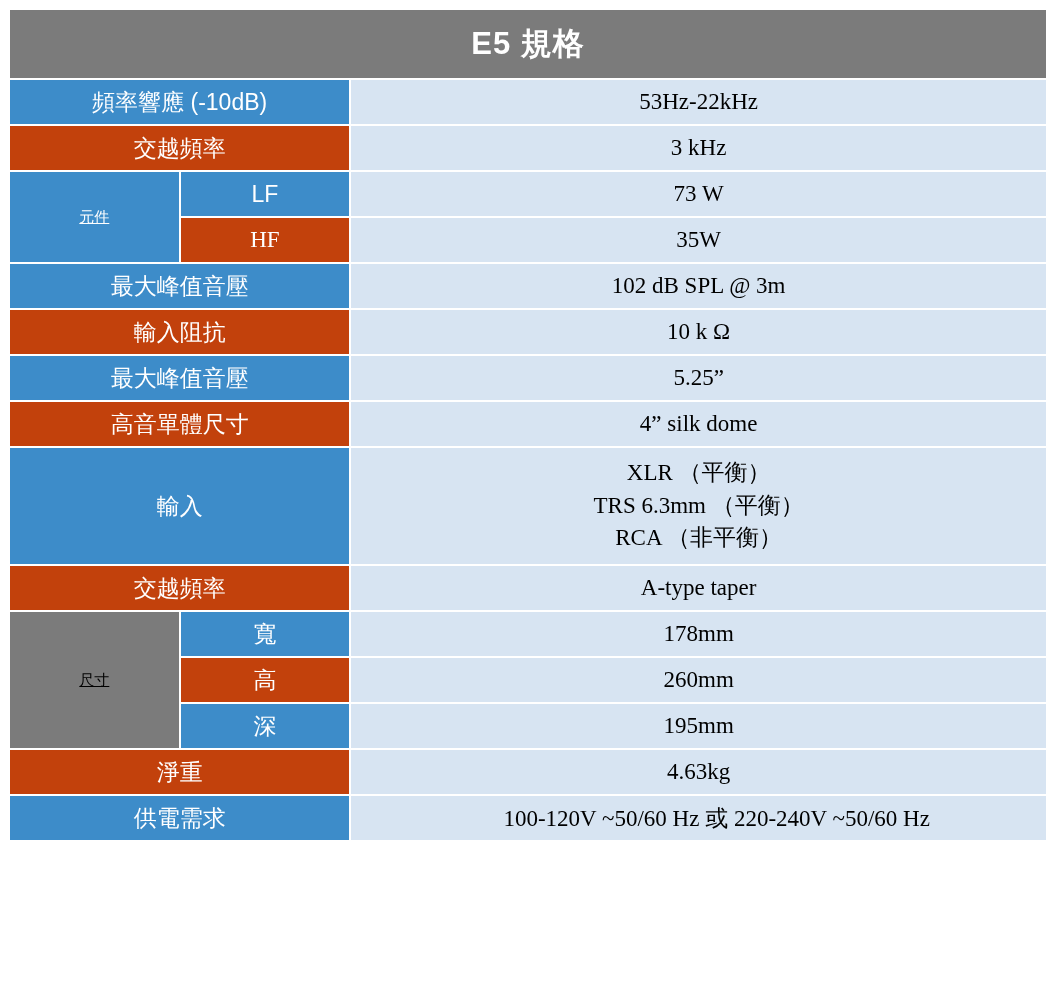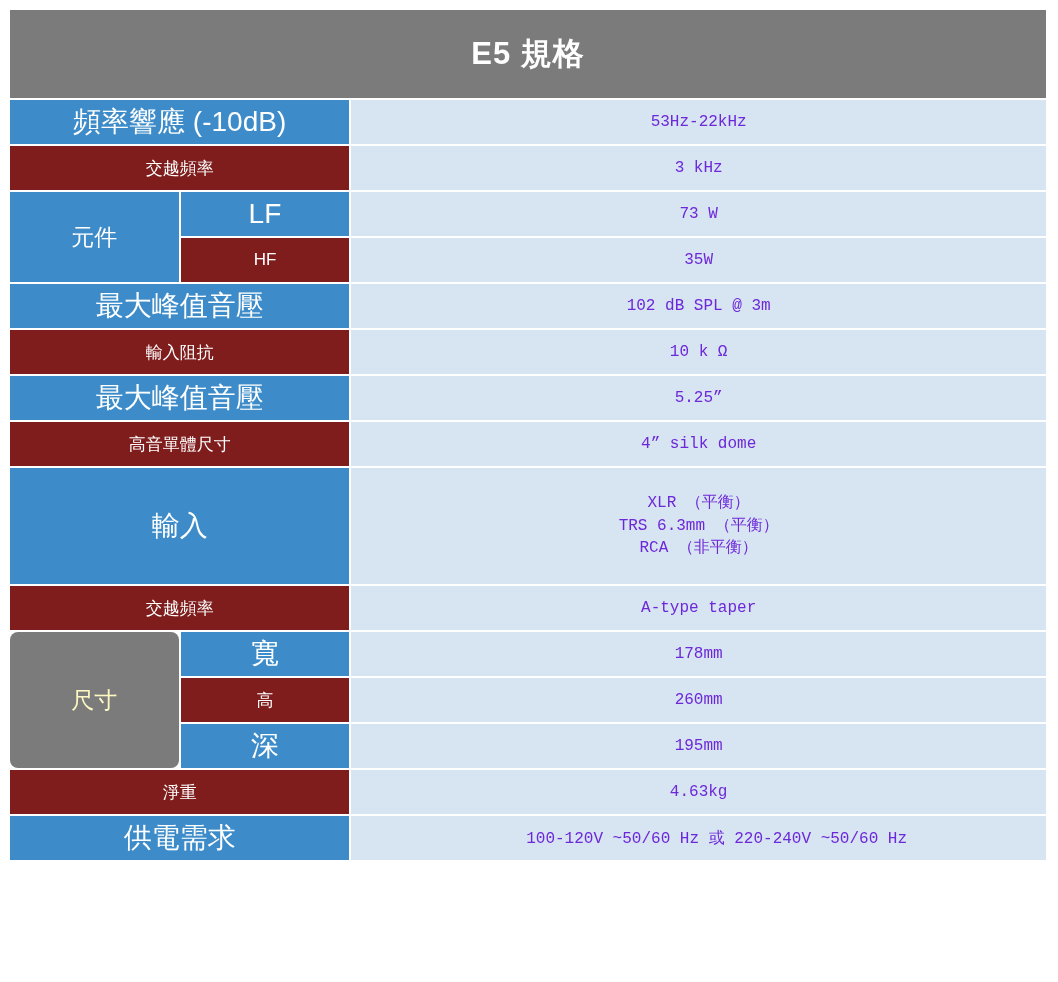--- a/index.html
+++ b/index.html
@@ -30,56 +30,56 @@
   }
   td {
     padding: 0;
     vertical-align: middle;
     text-align: center;
     box-sizing: border-box;
   }
   .title-cell {
     background: #7b7b7b;
     color: #ffffff;
-    height: 88px;
+    height: 68px;
     font-size: 31px;
     font-weight: bold;
     letter-spacing: 1px;
     font-family: "Liberation Sans", sans-serif;
   }
   .label-mid {
-    background: #7f1d1d;
+    background: #c2410c;
     color: #ffffff;
-    font-size: 17px;
+    font-size: 23px;
     height: 44px;
-    font-family: Liberation Sans, sans-serif;
+    font-family: Liberation Serif, serif;
   }
   .label-light {
     background: #3d8cc9;
     color: #ffffff;
-    font-size: 28px;
+    font-size: 23px;
     height: 44px;
     font-family: "Liberation Sans", sans-serif;
   }
   .label-gray {
     background: #7b7b7b;
-    color: #fef9c3;
+    color: #000000;
     font-size: 23px;
     font-family: "Liberation Sans", sans-serif;
-    border-radius: 8px;
   }
   .label-tall {
-    font-size: 23px;
+    font-size: 15px;
+    text-decoration: underline;
   }
   .value {
     background: #d7e4f2;
-    color: #6d28d9;
-    font-size: 16px;
+    color: #000000;
+    font-size: 23px;
     height: 44px;
-    font-family: Liberation Mono, monospace;
+    font-family: Liberation Serif, serif;
   }
   .value .line {
     line-height: 1.42;
   }
   .value-multi {
     height: 116px;
     padding: 4px 0;
   }
   .nowrap { white-space: nowrap; padding-left: 36px; }
 </style>

